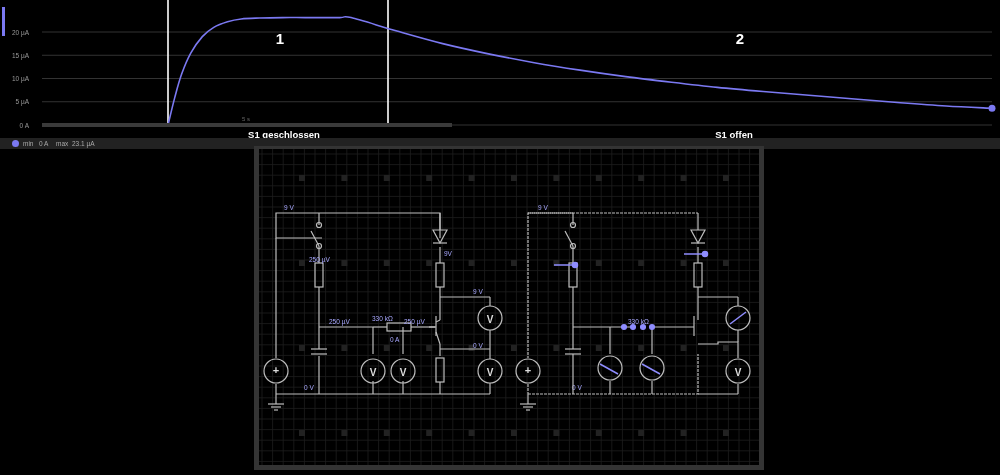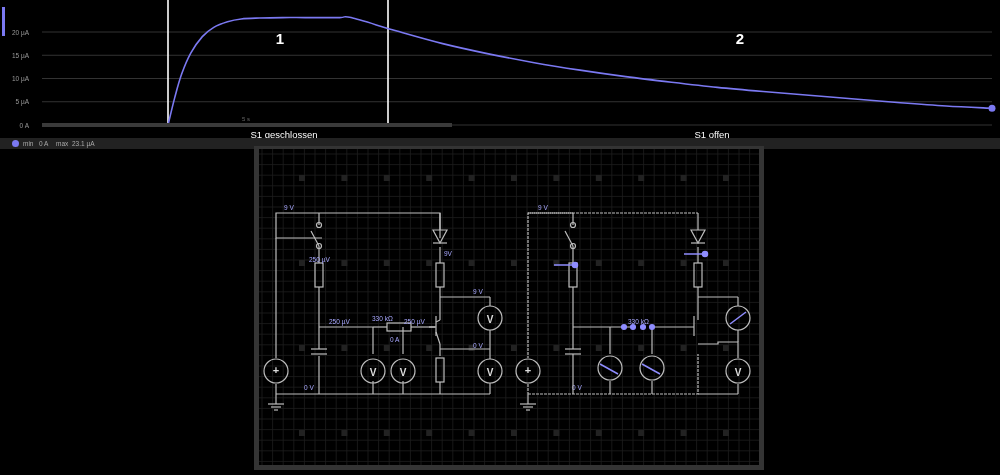--- a/index.html
+++ b/index.html
@@ -1,19 +1,19 @@
 <!DOCTYPE html>
 <html><head>
 <meta charset="utf-8">
 <style>
   html,body{margin:0;padding:0;background:#000;}
   body{width:1000px;height:475px;position:relative;overflow:hidden;font-family:"Liberation Sans",sans-serif;color:#ccc;}
   #plot{position:absolute;left:0;top:0;width:1000px;height:128px;}
   #scrollbar{position:absolute;left:42px;top:123px;width:410px;height:4px;background:#3a3a3a;}
-  .phase-label{position:absolute;top:129px;font-size:9.5px;font-weight:normal;color:#fff;transform:translateX(-50%);}
+  .phase-label{position:absolute;top:129px;font-size:9.5px;font-weight:bold;color:#fff;transform:translateX(-50%);}
   #legend-bar{position:absolute;left:0;top:138px;width:1000px;height:11px;background:#222;font-size:6.5px;color:#aaa;}
   #legend-bar .dot{position:absolute;left:12px;top:2px;width:7px;height:7px;border-radius:50%;background:#7b79f2;}
   #legend-bar .txt{position:absolute;top:1.5px;}
   #circuit{position:absolute;left:254px;top:146px;width:510px;height:324px;background:#343434;}
   #circuit svg{position:absolute;left:0;top:0;}
   .vaxis{position:absolute;left:2px;top:7px;width:3px;height:29px;background:#7b79f2;}
 </style>
 </head>
 <body>
 
@@ -37,21 +37,21 @@
   <path id="trace" fill="none" stroke="#7b79f2" stroke-width="1.6" d="M168,125 C169.14444444444445,120.35 172.57777777777778,105.625 174.86666666666667,97.1 C177.15555555555557,88.57499999999999 179.06296296296296,81.21249999999999 181.73333333333332,73.85 C184.40370370370368,66.4875 187.45555555555555,59.125 190.88888888888889,52.925 C194.32222222222222,46.724999999999994 198.5185185185185,40.912499999999994 202.33333333333331,36.64999999999999 C206.14814814814812,32.38749999999999 209.58148148148146,29.829999999999995 213.77777777777777,27.349999999999994 C217.97407407407408,24.869999999999994 222.93333333333334,23.164999999999996 227.51111111111112,21.769999999999996 C232.0888888888889,20.374999999999996 235.90370370370374,19.59999999999999 241.24444444444447,18.97999999999999 C246.5851851851852,18.35999999999999 252.68888888888887,18.282499999999995 259.55555555555554,18.049999999999997 C266.4222222222222,17.8175 274.81481481481484,17.662499999999994 282.44444444444446,17.584999999999994 C290.0740740740741,17.507499999999993 295.7962962962963,17.584999999999994 305.3333333333333,17.584999999999994 C314.8703703703703,17.584999999999994 332.03703703703707,17.584999999999994 339.6666666666667,17.584999999999994 C347.2962962962963,17.584999999999994 341.574074074074,15.337499999999991 351.1111111111111,17.584999999999994 C360.64814814814815,19.832499999999996 381.6296296296297,26.730000000000008 396.8888888888889,31.070000000000007 C412.14814814814815,35.41000000000001 427.4074074074074,39.8275 442.66666666666663,43.625 C457.92592592592587,47.4225 473.1851851851852,50.67749999999999 488.44444444444446,53.85499999999999 C503.7037037037037,57.03249999999999 518.9629629629629,59.9775 534.2222222222222,62.69 C549.4814814814814,65.4025 564.7407407407408,67.80499999999999 580,70.13 C595.2592592592592,72.455 610.5185185185186,74.62499999999999 625.7777777777778,76.63999999999999 C641.0370370370371,78.65499999999999 656.2962962962964,80.4375 671.5555555555557,82.22 C686.8148148148149,84.0025 702.074074074074,85.78500000000001 717.3333333333333,87.33500000000001 C732.5925925925925,88.885 747.8518518518518,90.20249999999999 763.1111111111111,91.51999999999998 C778.3703703703703,92.83749999999998 793.6296296296297,93.99999999999999 808.8888888888889,95.24 C824.1481481481482,96.48 839.4074074074075,97.72 854.6666666666667,98.96000000000001 C869.925925925926,100.20000000000002 885.1851851851852,101.51750000000001 900.4444444444445,102.68 C915.7037037037037,103.8425 930.9629629629629,105.00500000000001 946.2222222222222,105.935 C961.4814814814814,106.865 984.3703703703703,107.87249999999999 992,108.25999999999999"></path>
   <circle id="endpoint" r="3.5" fill="#7b79f2" cx="992" cy="108.25999999999999"></circle>
   <text x="280" y="44" fill="#fff" font-size="15" font-weight="bold" text-anchor="middle" font-family="Liberation Sans, sans-serif">1</text>
   <text x="740" y="44" fill="#fff" font-size="15" font-weight="bold" text-anchor="middle" font-family="Liberation Sans, sans-serif">2</text>
   <text x="246" y="121" fill="#666" font-size="6" text-anchor="middle" font-family="Liberation Sans, sans-serif">5 s</text>
 </svg>
 <div class="vaxis"></div>
 <div id="scrollbar"></div>
 
 <div class="phase-label" style="left:284px">S1 geschlossen</div>
-<div class="phase-label" style="left:712px">S1 offen</div>
+<div class="phase-label" style="left:734px">S1 offen</div>
 
 <div id="legend-bar">
   <span class="dot"></span>
   <span class="txt" style="left:23px">min</span>
   <span class="txt" style="left:39px">0 A</span>
   <span class="txt" style="left:56px">max</span>
   <span class="txt" style="left:72px">23.1 µA</span>
 </div>
 
 <div id="circuit">

